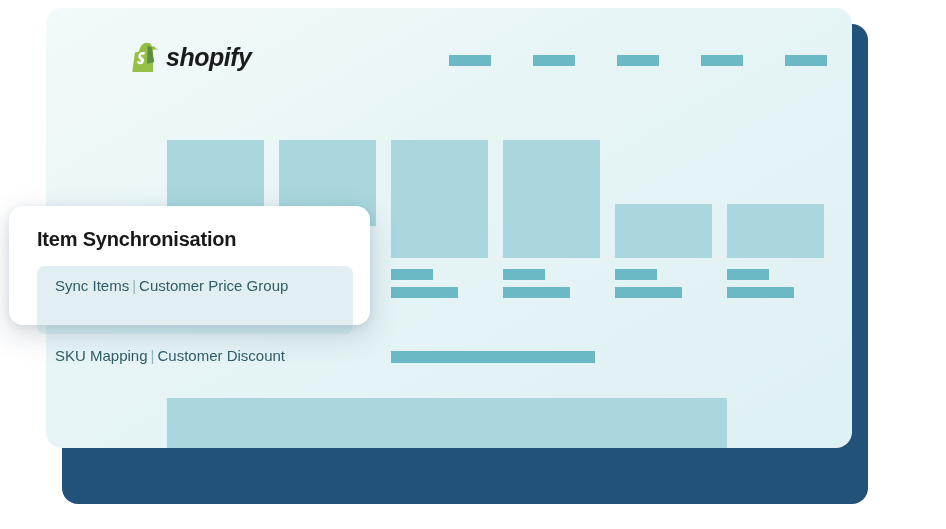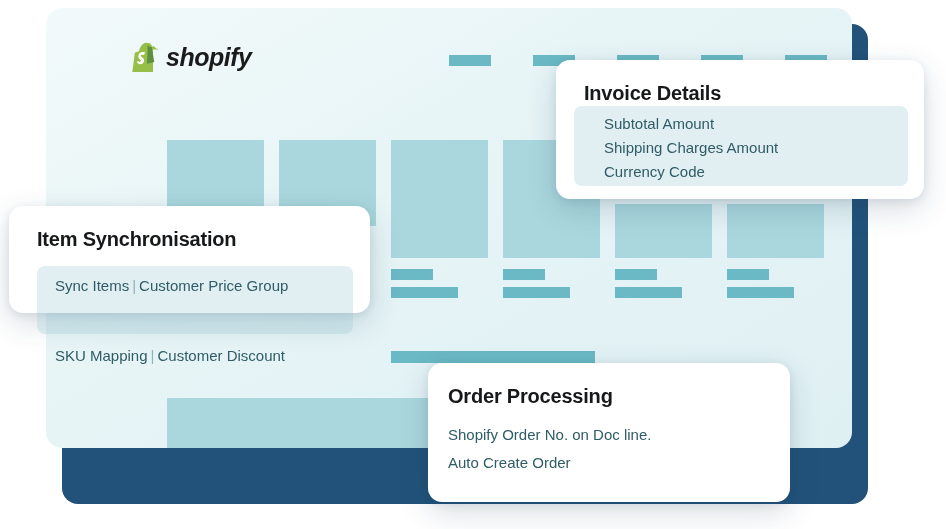--- a/index.html
+++ b/index.html
@@ -146,21 +146,21 @@
   #card-invoice .fcard-line { position: absolute; left: 30px; }
   #card-invoice .ln0 { top: 10px; }
   #card-invoice .ln1 { top: 34px; }
   #card-invoice .ln2 { top: 58px; }
 
   
   #card-sync {
     left: 9px;
     top: 206px;
     width: 361px;
-    height: 107px;
+    height: 119px;
   }
   #card-sync .fcard-title { position: absolute; left: 28px; top: 22px; }
   #card-sync .fcard-tint {
     position: absolute;
     left: 28px; top: 60px;
     width: 316px; height: 68px; padding-left: 46px;
   }
   #card-sync .fcard-line { position: absolute; left: 18px; }
   #card-sync .ln0 { top: 12px; }
   #card-sync .ln1 { top: 40px; margin-top: 42px; }
@@ -218,40 +218,27 @@
     <div class="sk-bar" style="left:569px; top:279px; width:67px;"></div>
     <div class="sk-bar" style="left:681px; top:261px; width:42px;"></div>
     <div class="sk-bar" style="left:681px; top:279px; width:67px;"></div>
 
     <div class="sk-strip"></div>
 
     <div class="sk-hero"></div>
 
   </div>
 
-  <div class="fcard" id="card-invoice">
-    <div class="fcard-title">Invoice Details</div>
-    <div class="fcard-tint">
-      <div class="fcard-line ln0">Subtotal Amount</div>
-      <div class="fcard-line ln1">Shipping Charges Amount</div>
-      <div class="fcard-line ln2">Currency Code</div>
-    </div>
-  </div>
 
   <div class="fcard" id="card-sync">
     <div class="fcard-title">Item Synchronisation</div>
     <div class="fcard-tint">
       <div class="fcard-line ln0">
         <span>Sync Items</span><span class="sep">|</span><span>Customer Price Group</span>
       </div>
       <div class="fcard-line ln1">
         <span>SKU Mapping</span><span class="sep">|</span><span>Customer Discount</span>
       </div>
     </div>
   </div>
 
-  <div class="fcard" id="card-order">
-    <div class="fcard-title">Order Processing</div>
-    <div class="fcard-line ln0">Shopify Order No. on Doc line.</div>
-    <div class="fcard-line ln1">Auto Create Order</div>
-  </div>
 
 </div>
 
 </body></html>

